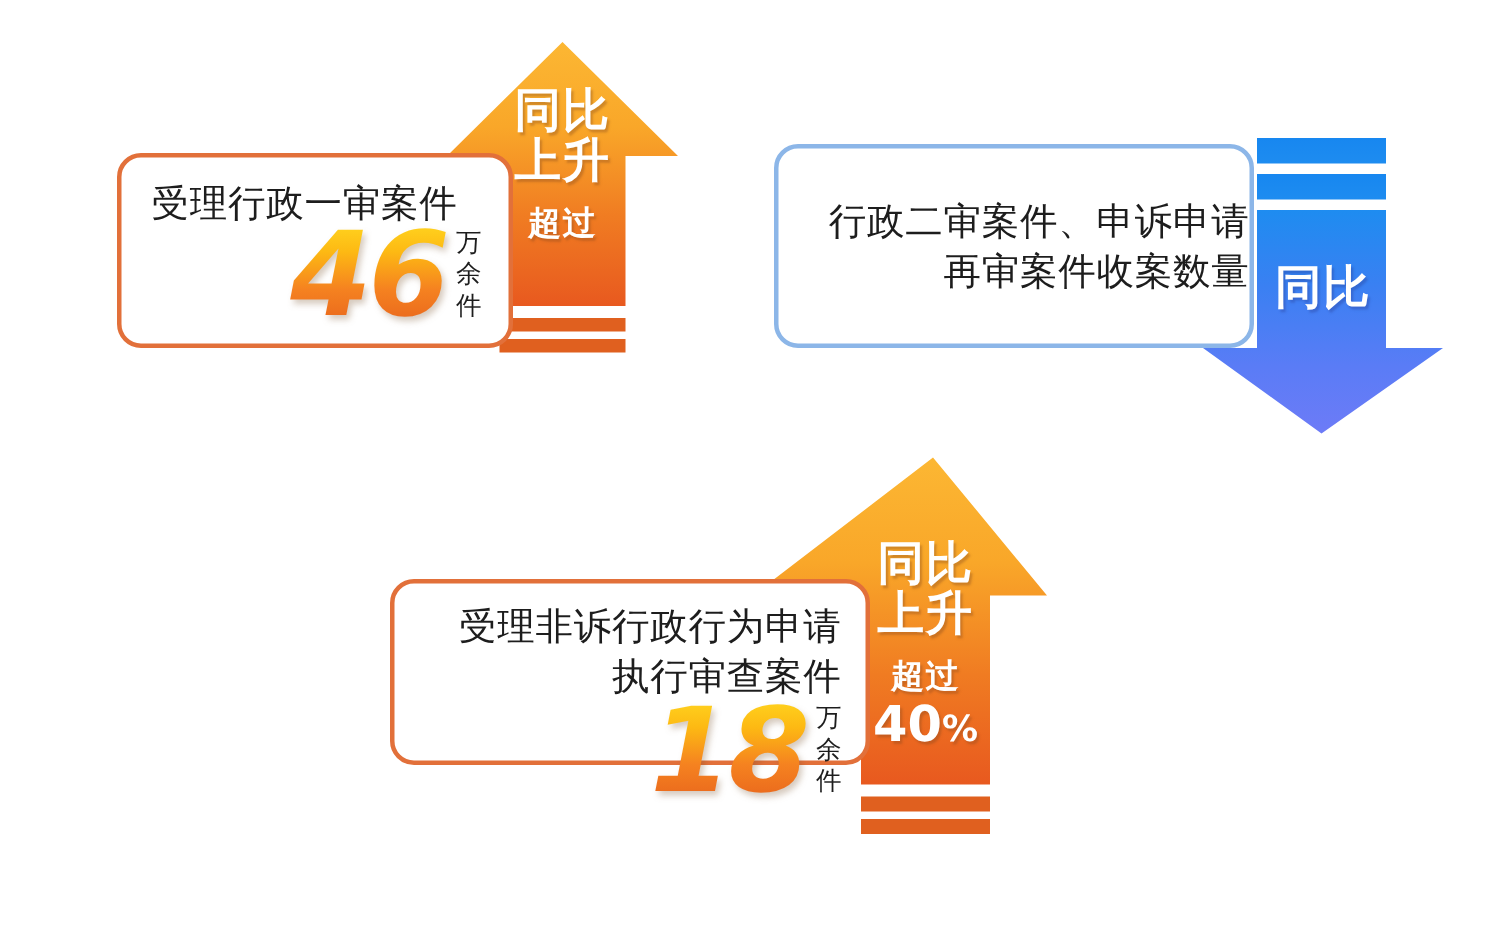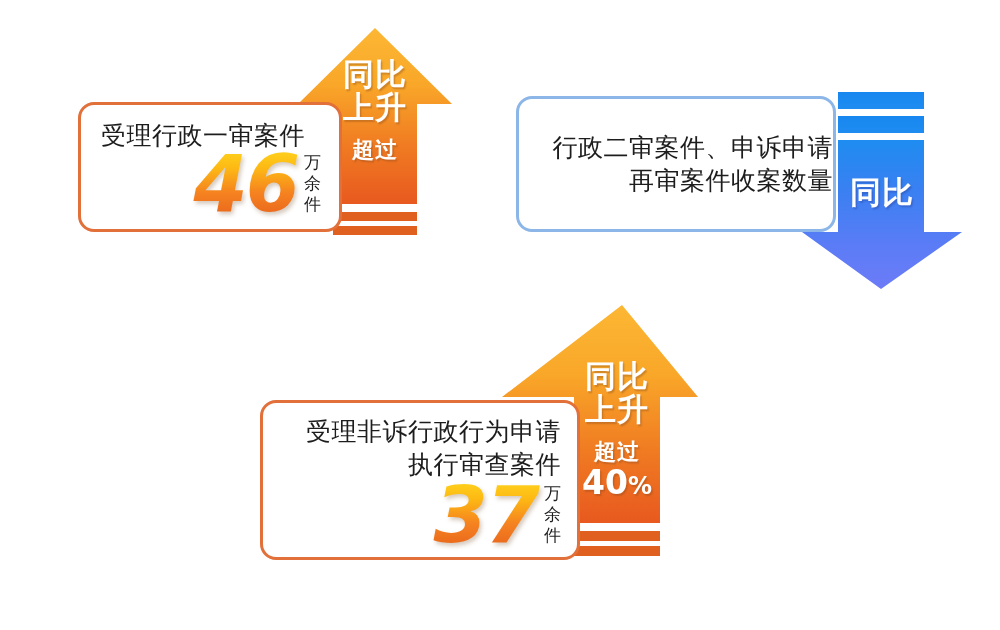--- a/index.html
+++ b/index.html
@@ -195,26 +195,26 @@
         <stop offset="32%" stop-color="#f9a729"></stop>
         <stop offset="66%" stop-color="#f07c22"></stop>
         <stop offset="100%" stop-color="#e8591f"></stop>
       </linearGradient>
     </defs>
     <polygon points="122,2 198,94 160,94 160,220 74,220 74,94 2,94" fill="url(#gradUp2)"></polygon>
     <rect x="74" y="228" width="86" height="10" fill="#e0601f"></rect>
     <rect x="74" y="243" width="86" height="10" fill="#e0601f"></rect>
   </svg>
 
-  <div class="card orange" style="left:260px; top:400px; width:320px; height:160px;">
+  <div class="card orange" style="left:260px; top:386px; width:320px; height:124px;">
     <div class="card-inner" style="padding:12px 16px 8px 18px;">
       <div class="card-title right">受理非诉行政行为申请
 执行审查案件</div>
       <div class="amount-row" style="margin-top:0px;">
-        <span class="big-number">37</span>
+        <span class="big-number">18</span>
         <span class="unit-stack">
           <span>万</span>
           <span>余</span>
           <span>件</span>
         </span>
       </div>
     </div>
   </div>
 
   <div class="arrow-label" style="left:572px; top:360px; width:90px;">

